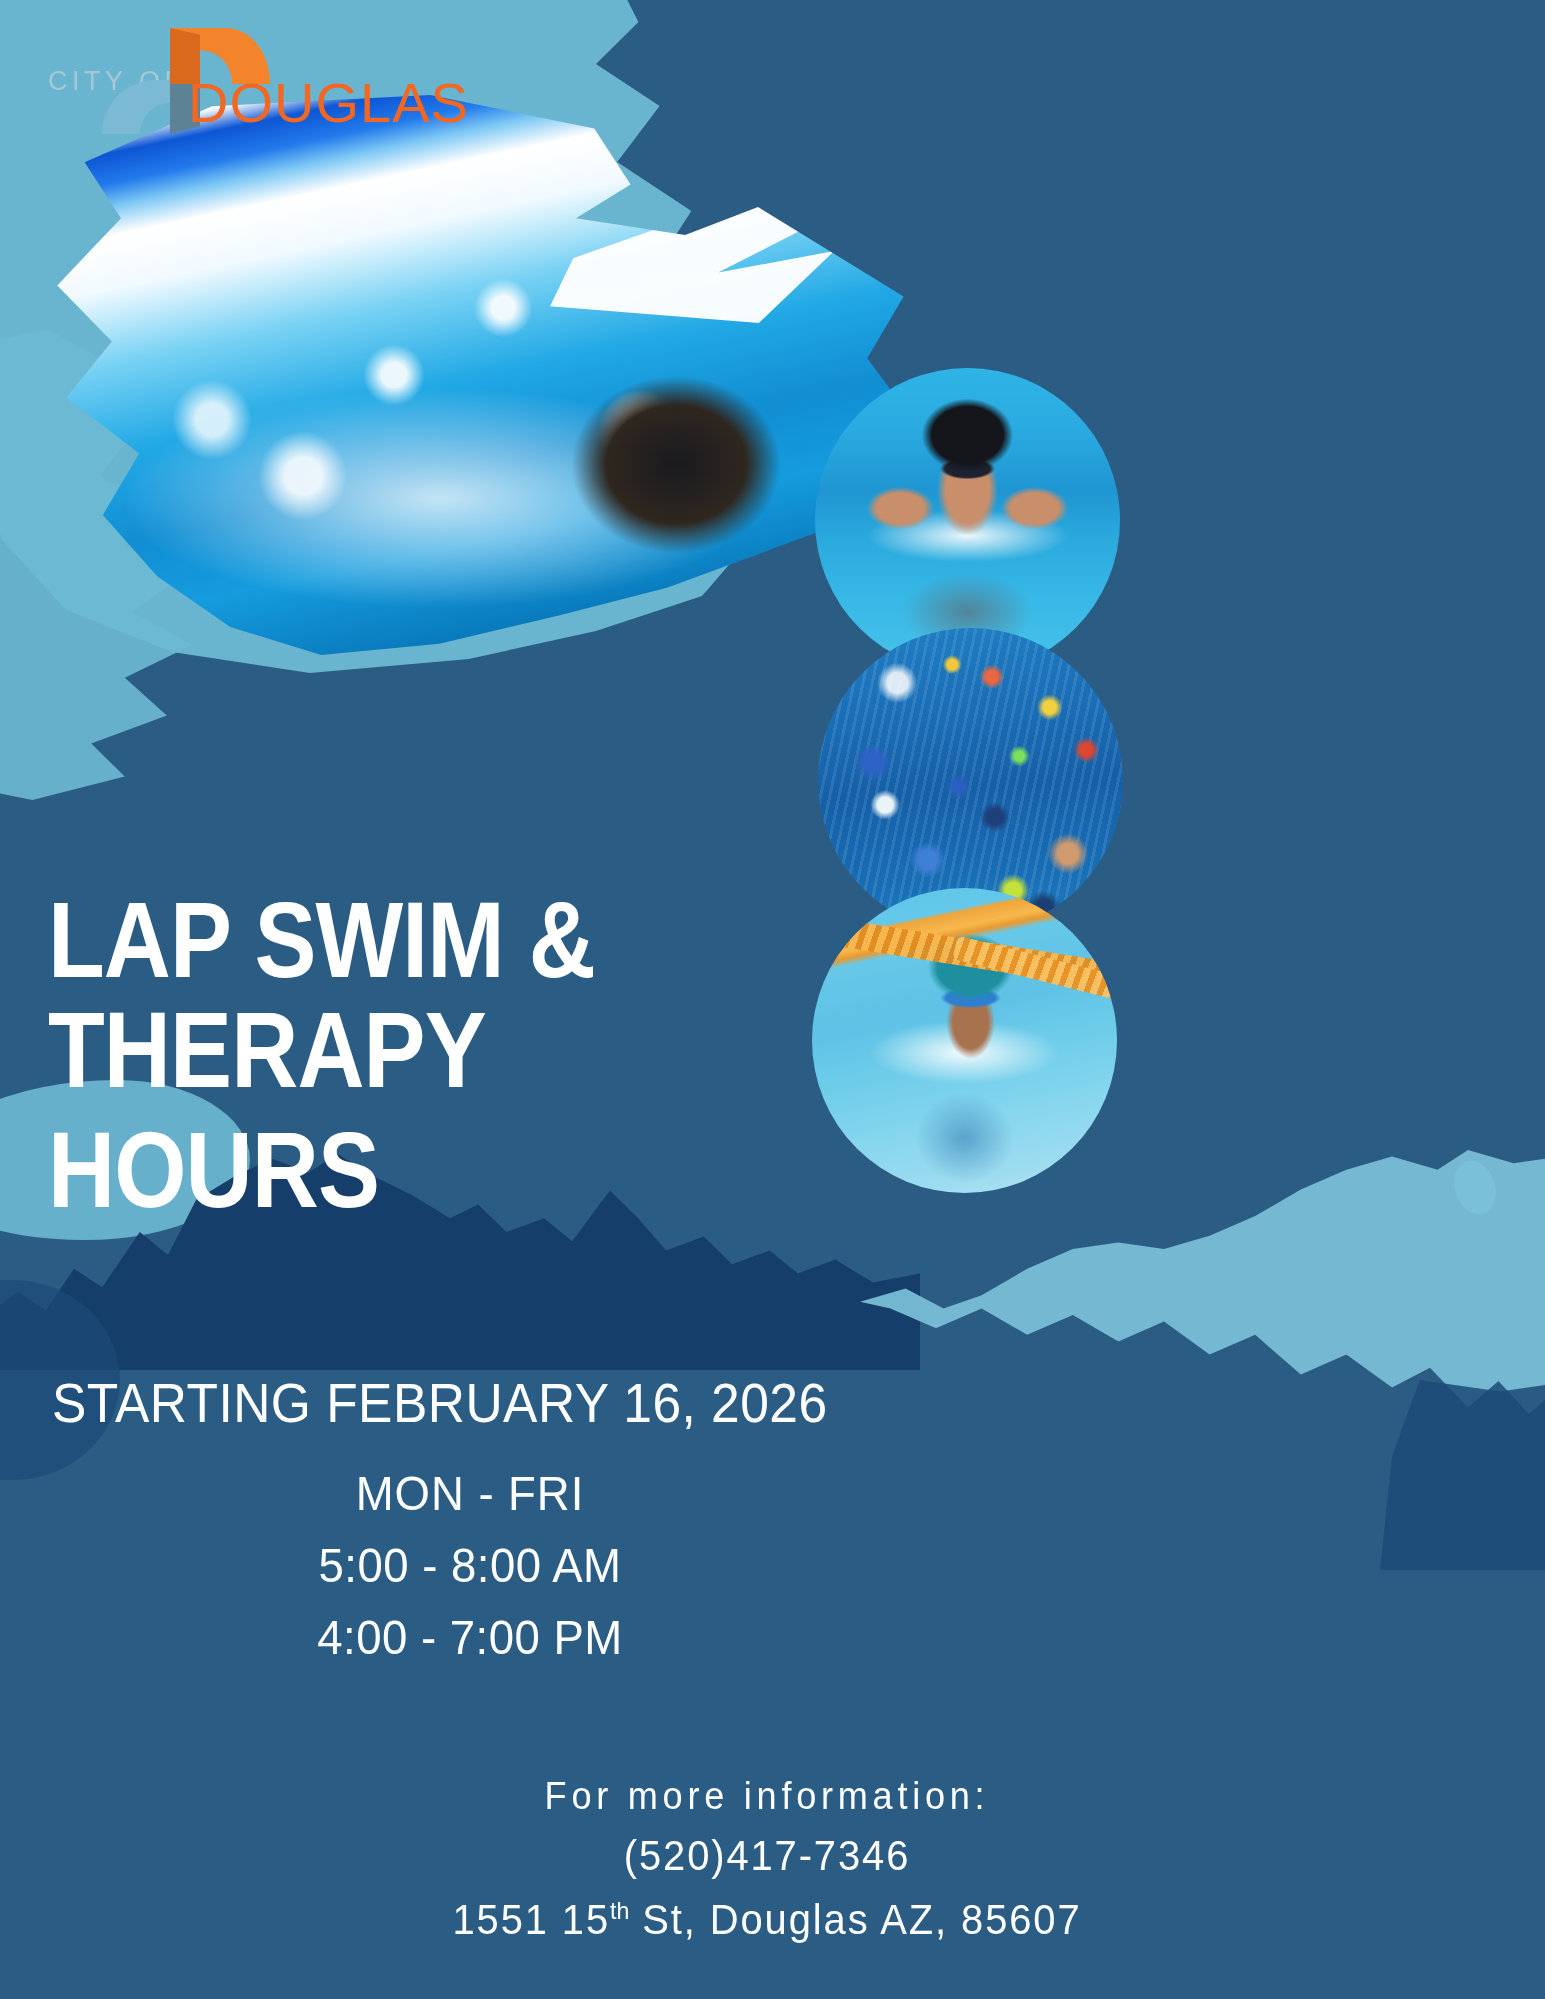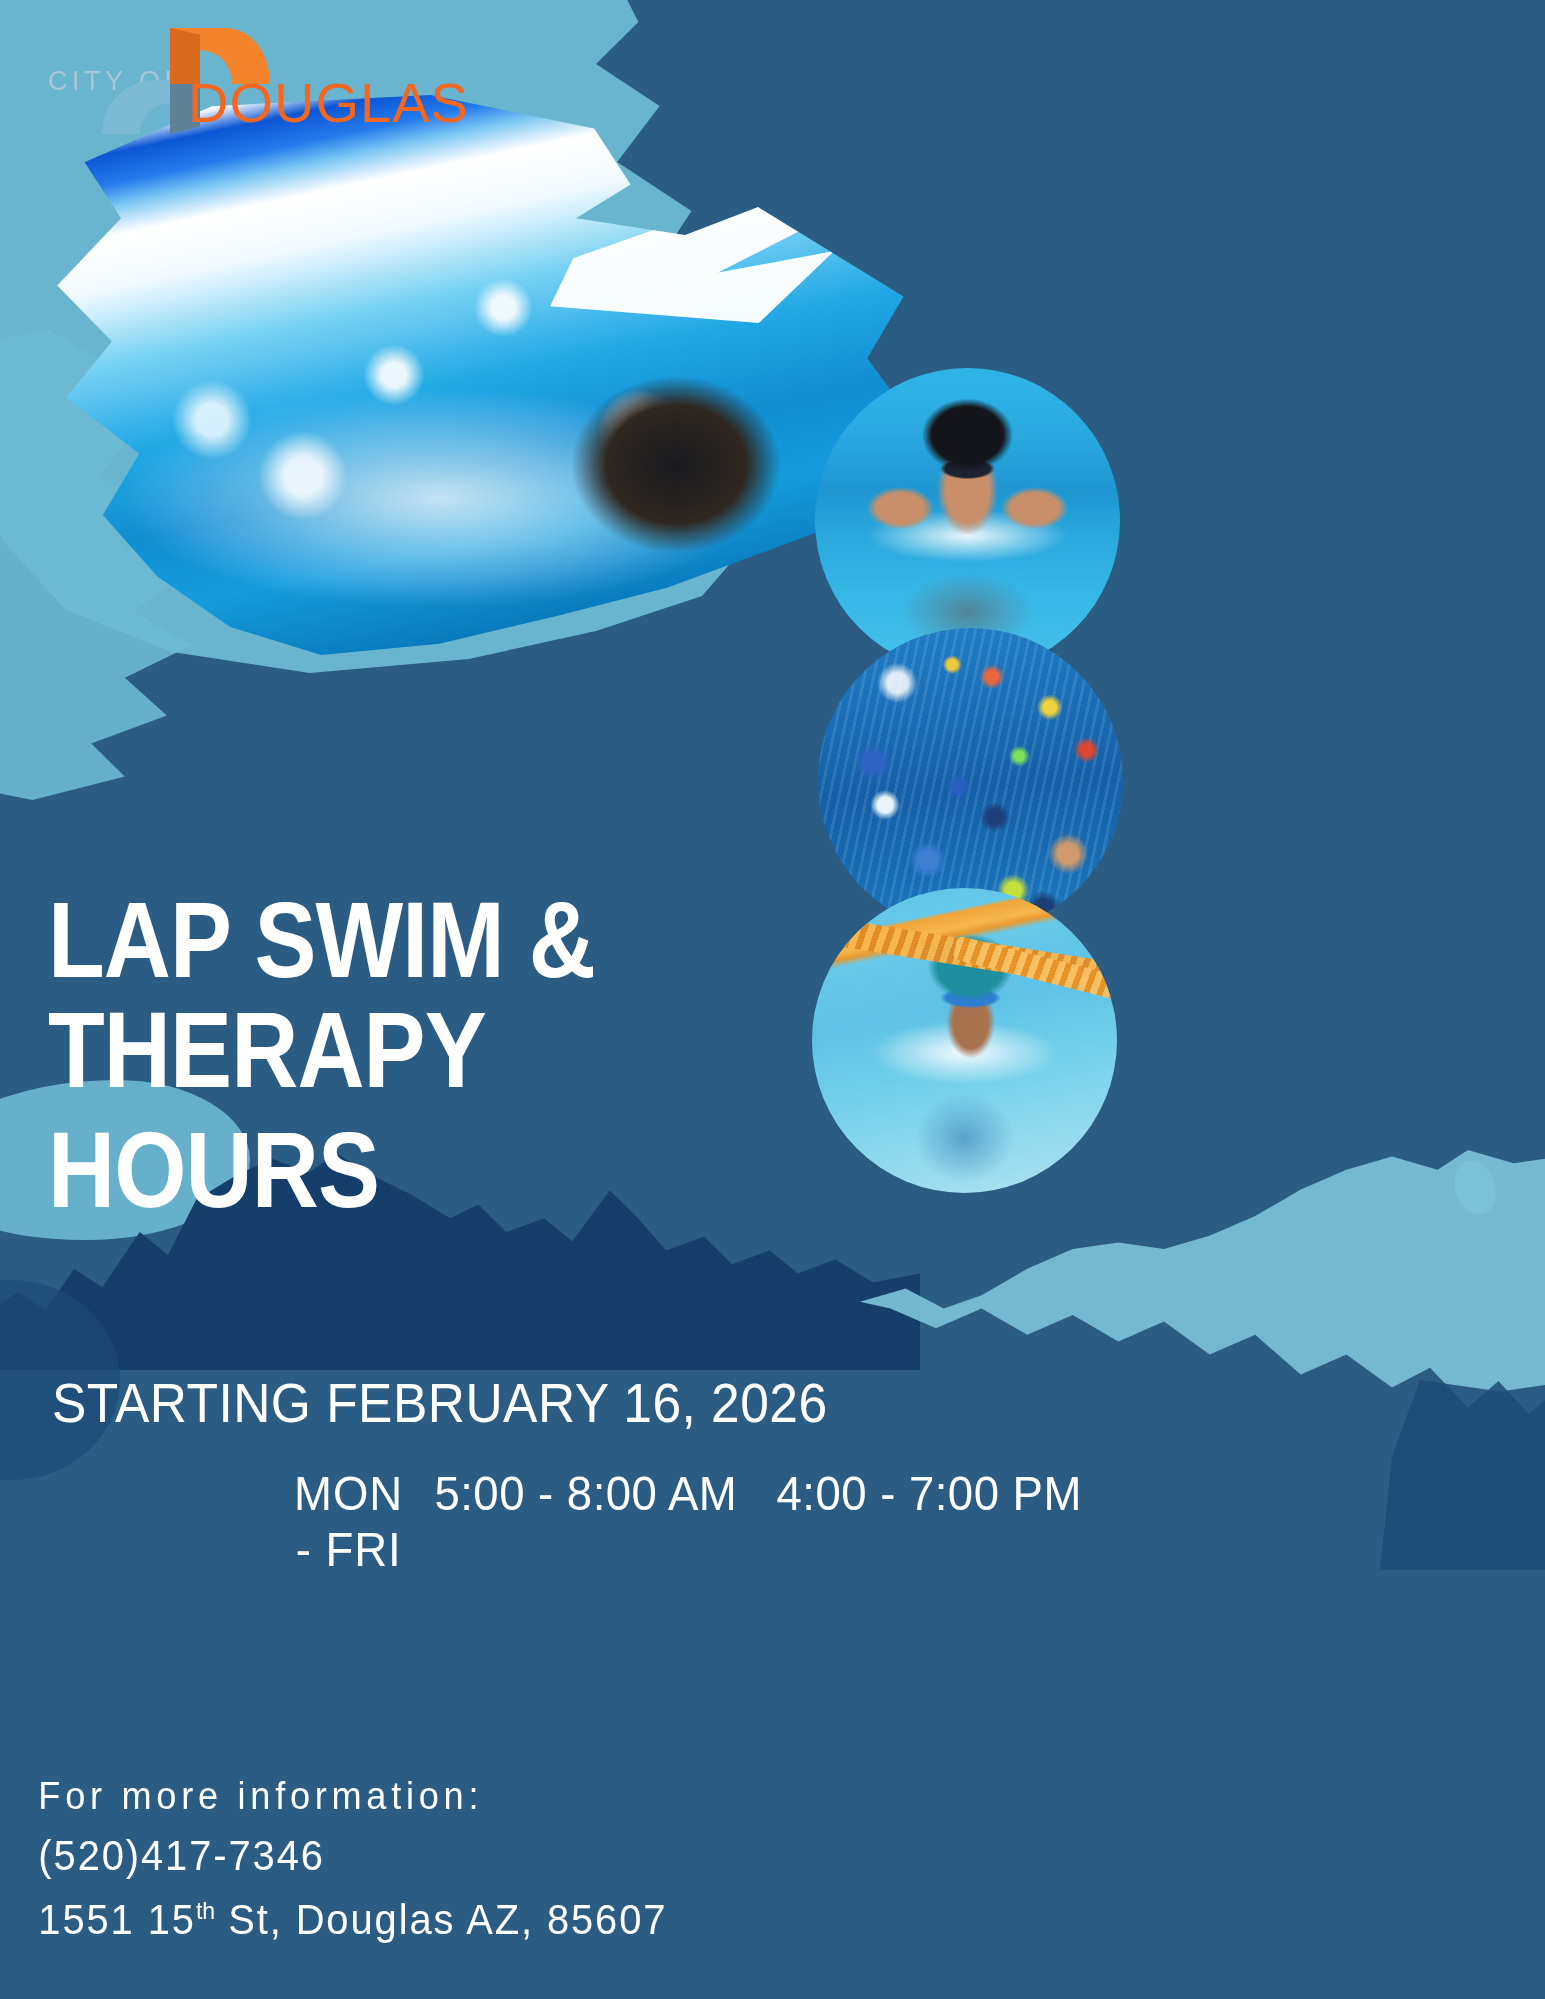--- a/index.html
+++ b/index.html
@@ -232,28 +232,28 @@
     transform:scaleX(.92); transform-origin:left center;
     white-space:nowrap;
   }
 
   .schedule{
     position:absolute; left:290px; top:1465px; width:1000px;
     display:grid; grid-template-columns:360px 360px; column-gap:32px;
     color:#ffffff; text-align:center;
     font-family:"Liberation Sans Narrow","Liberation Sans", sans-serif;
   }
-  .sched-col{ display:flex; flex-direction:row; gap:16px; }
+  .sched-col{ display:flex; flex-direction:column; gap:16px; }
   .sched-head{ font-size:49px; letter-spacing:1px; transform:scaleX(.93); }
   .sched-time{ font-size:49px; letter-spacing:.5px; transform:scaleX(.93); white-space:nowrap; }
   .sched-spacer{ height:49px; }
 
   .footer{
     position:absolute; left:0; top:1775px; width:1534px;
-    text-align:left; color:#ffffff;
+    text-align:center; color:#ffffff;
     font-family:"Liberation Sans Narrow","Liberation Sans", sans-serif;
   }
   .f-line1{ font-size:38px; letter-spacing:5px; margin-bottom:14px; transform:scaleX(.95); }
   .f-line2{ font-size:42px; letter-spacing:2px; margin-bottom:16px; transform:scaleX(.95); }
   .f-line3{ font-size:42px; letter-spacing:2px; transform:scaleX(.95); }
   .f-line3 sup{ font-size:.58em; vertical-align:super; letter-spacing:0; }
 </style>
 </head>
 <body>
 

